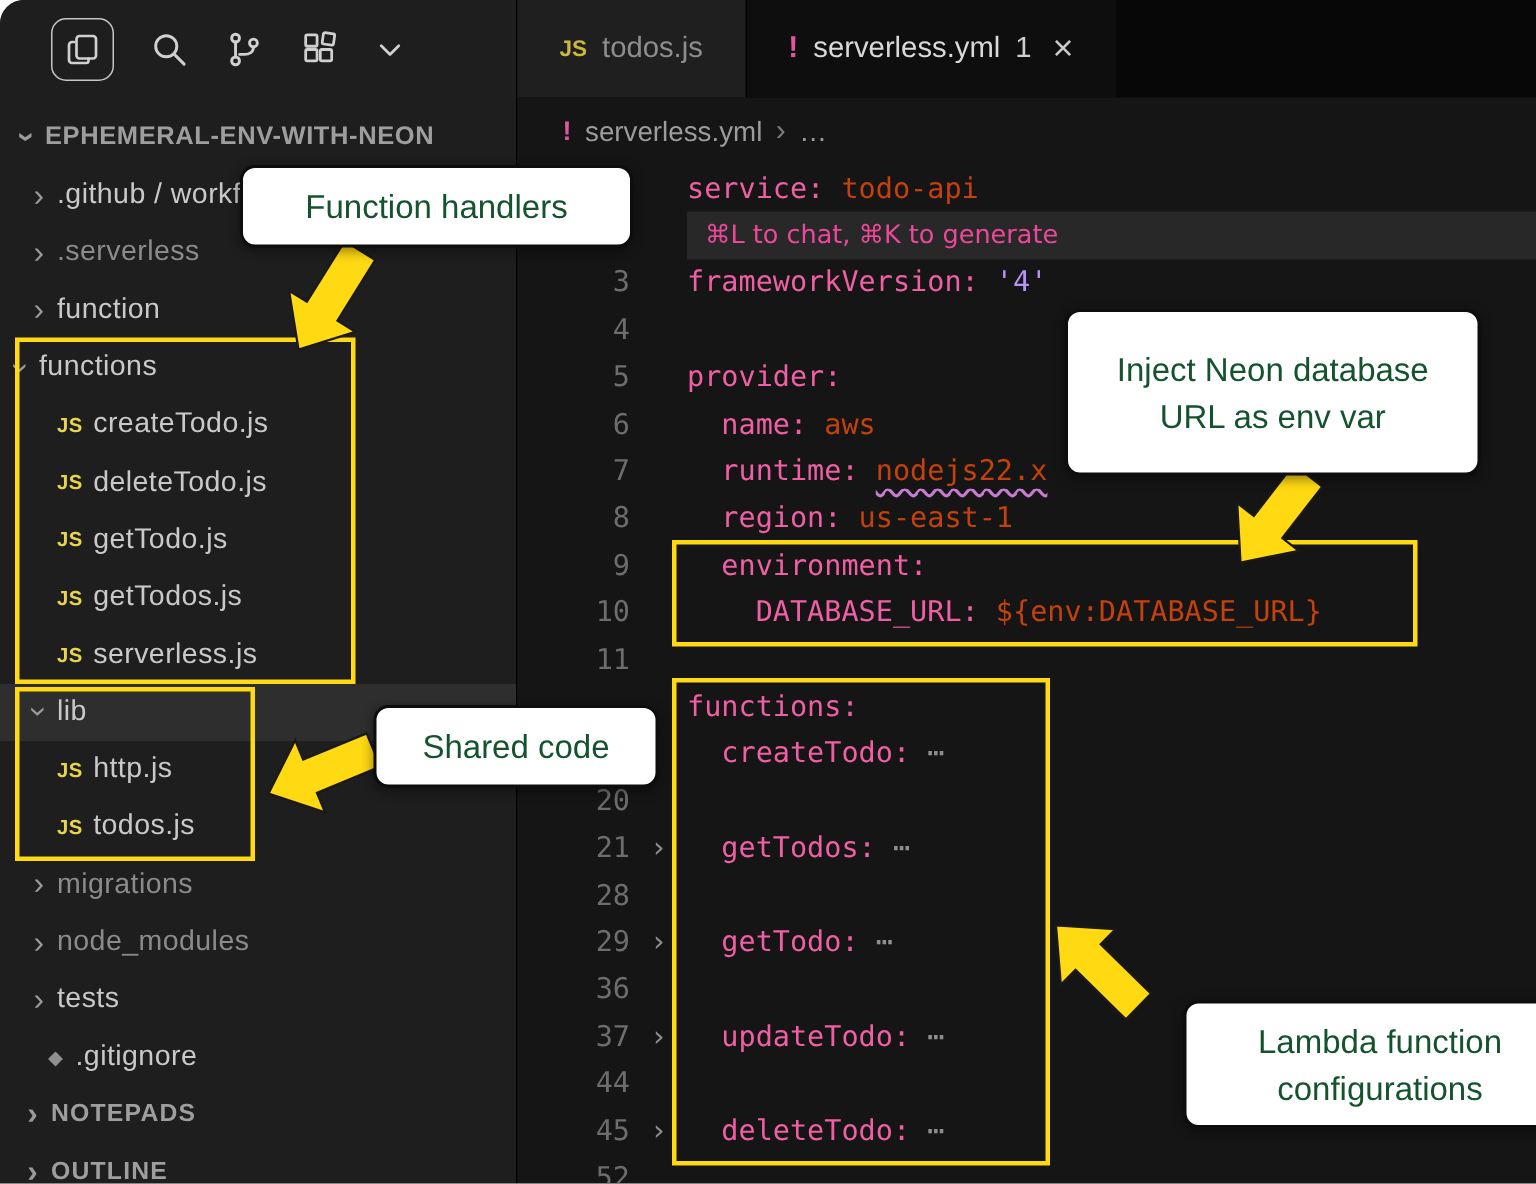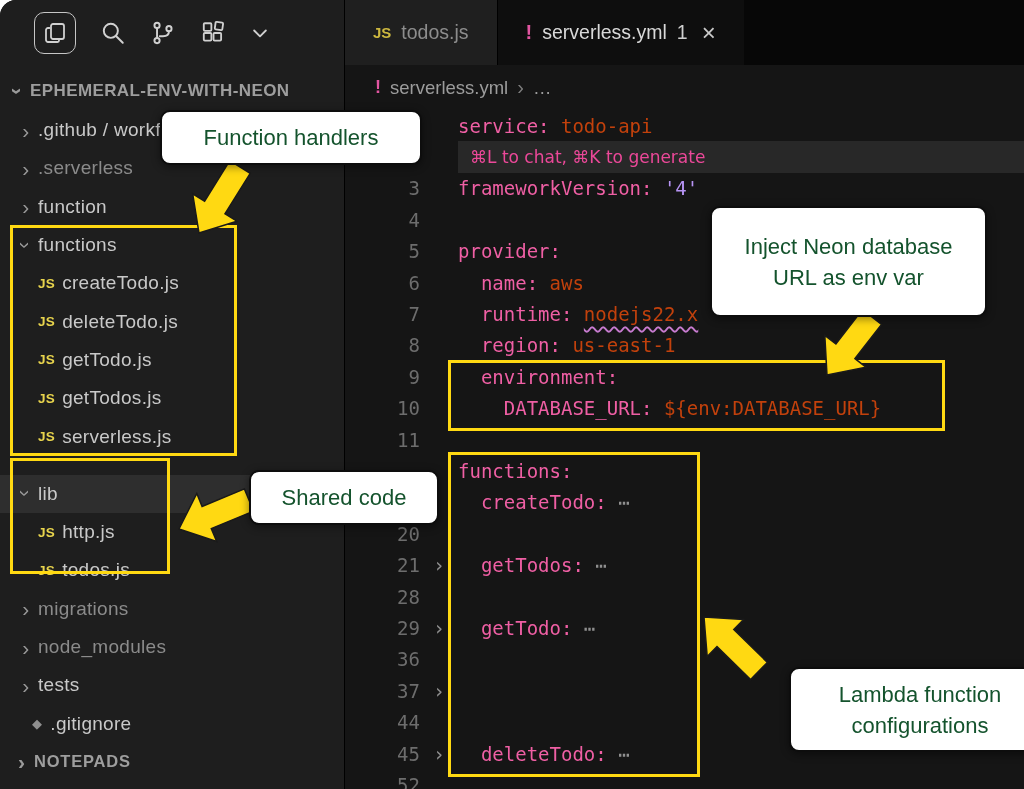--- a/index.html
+++ b/index.html
@@ -132,21 +132,21 @@
             <span class="tree-label">.github / workflows</span>
           </div>
           <div class="tree-row dim" style="padding-left: 14px;">
             <span class="chev">›</span>
             <span class="tree-label">.serverless</span>
           </div>
           <div class="tree-row" style="padding-left: 14px;">
             <span class="chev">›</span>
             <span class="tree-label">function</span>
           </div>
-          <div class="tree-row" style="padding-left: 14px;">
+          <div class="tree-row" style="padding-left: 2px;">
             <span class="chev open">›</span>
             <span class="tree-label">functions</span>
           </div>
           <div class="tree-row" style="padding-left: 38px;">
             <span class="js-badge">JS</span>
             <span class="tree-label">createTodo.js</span>
           </div>
           <div class="tree-row" style="padding-left: 38px;">
             <span class="js-badge">JS</span>
             <span class="tree-label">deleteTodo.js</span>
@@ -156,21 +156,21 @@
             <span class="tree-label">getTodo.js</span>
           </div>
           <div class="tree-row" style="padding-left: 38px;">
             <span class="js-badge">JS</span>
             <span class="tree-label">getTodos.js</span>
           </div>
           <div class="tree-row" style="padding-left: 38px;">
             <span class="js-badge">JS</span>
             <span class="tree-label">serverless.js</span>
           </div>
-          <div class="tree-row selected" style="padding-left: 14px; margin-top: 19px;">
+          <div class="tree-row selected" style="padding-left: 14px;">
             <span class="chev open">›</span>
             <span class="tree-label">lib</span>
           </div>
           <div class="tree-row" style="padding-left: 38px;">
             <span class="js-badge">JS</span>
             <span class="tree-label">http.js</span>
           </div>
           <div class="tree-row" style="padding-left: 38px;">
             <span class="js-badge">JS</span>
             <span class="tree-label">todos.js</span>
@@ -314,20 +314,21 @@
           <span class="code-text"><span class="tok-key">  getTodo:</span><span class="tok-fold"> ⋯</span></span>
         </div>
         <div class="code-line">
           <span class="gutter-num">36</span>
           <span class="gutter-fold"></span>
           <span class="code-text"></span>
         </div>
         <div class="code-line">
           <span class="gutter-num">37</span>
           <span class="gutter-fold">›</span>
+          <span class="code-text"><span class="tok-key">  updateTodo:</span><span class="tok-fold"> ⋯</span></span>
         </div>
         <div class="code-line">
           <span class="gutter-num">44</span>
           <span class="gutter-fold"></span>
           <span class="code-text"></span>
         </div>
         <div class="code-line">
           <span class="gutter-num">45</span>
           <span class="gutter-fold">›</span>
           <span class="code-text"><span class="tok-key">  deleteTodo:</span><span class="tok-fold"> ⋯</span></span>

